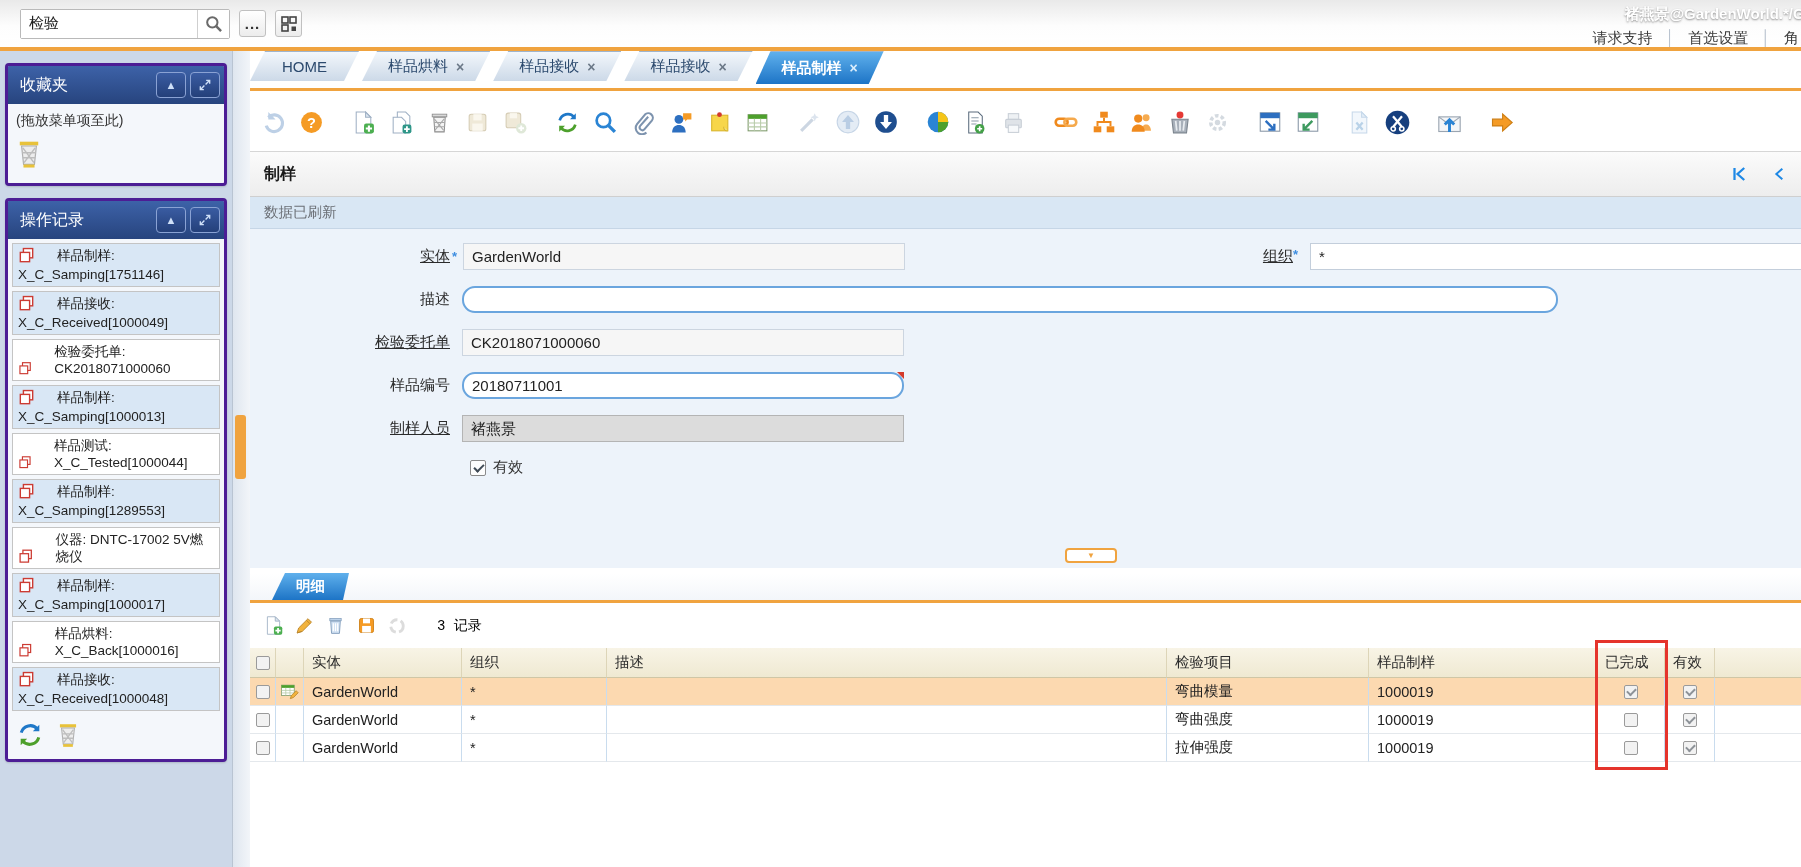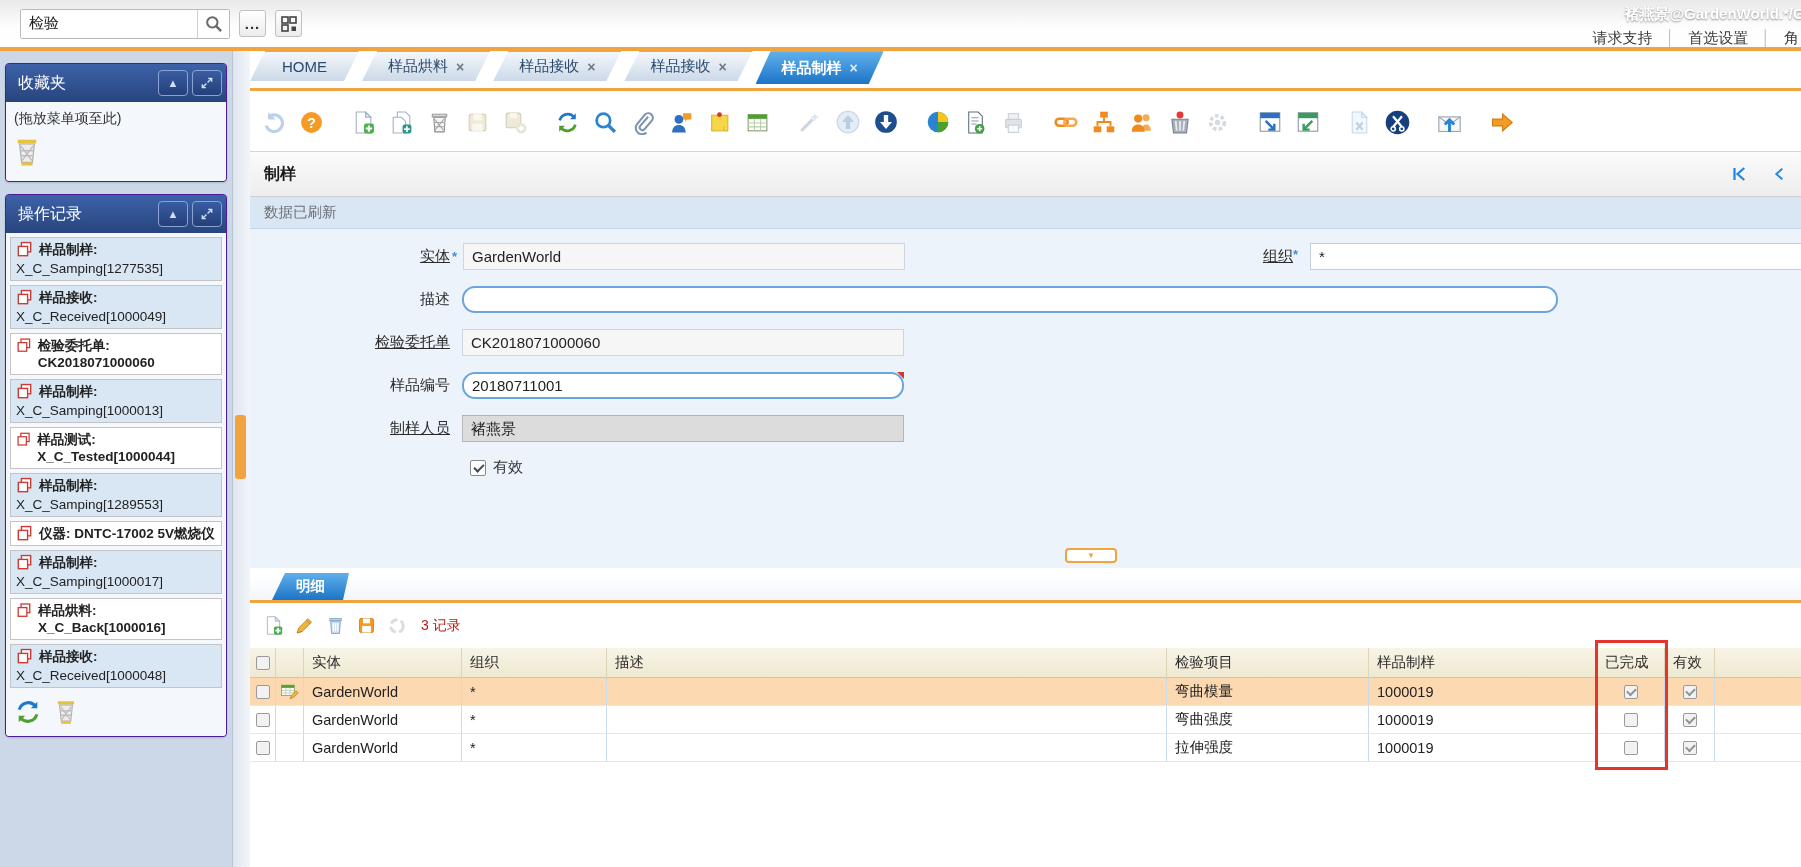--- a/index.html
+++ b/index.html
@@ -25,34 +25,34 @@
   .user-info{ position:absolute; top:5px; right:-12px; white-space:nowrap; color:#fff; font-weight:bold;
     text-shadow:0 1px 2px rgba(130,130,130,.9); font-size:15px;}
   .hdr-links{ position:absolute; top:29px; right:2px; white-space:nowrap; font-size:15px; color:#3c3c3c;}
   .hdr-links .sep{ color:#b9c3cf; margin:0 9px; }
   .hdr-links span[data-interactable="true"]{ cursor:pointer; }
   
   .sidebar{ position:absolute; left:0; top:51px; width:232px; height:816px; background:#ccd8e8; padding:0 5px; }
   .v-splitter{ position:absolute; left:232px; top:51px; width:18px; height:816px;
     background:linear-gradient(90deg,#dfe6ef,#f2f5f9); border-left:1px solid #b9c4d2; }
   .v-grip{ position:absolute; left:2px; top:364px; width:11px; height:64px; background:#f0a33f; border-radius:3px; cursor:col-resize;}
-  .panel{ background:#d946ef; border:1px solid #4c1d95; border-radius:4px; overflow:hidden; box-shadow:0 1px 2px rgba(0,0,0,.15);}
+  .panel{ background:#d946ef; border:3px solid #4c1d95; border-radius:4px; overflow:hidden; box-shadow:0 1px 2px rgba(0,0,0,.15);}
   .panel-hd{ height:38px; background:linear-gradient(#3d62a8,#27447e); color:#fff; display:flex; align-items:center;
     padding:0 4px 0 12px; font-size:16px; }
   .panel-hd .ttl{ flex:1; }
   .phd-btn{ width:30px; height:26px; margin-left:4px; background:linear-gradient(#3a5ca2,#24407a);
     border:1px solid #8aa2d4; border-radius:4px; color:#cfe0f8; display:flex; align-items:center; justify-content:center;
     font-size:11px; cursor:pointer;}
   .fav-body{ background:#f4f7fb; padding:6px 6px 10px 6px; }
   .fav-hint{ font-size:14px; color:#333; padding:2px 0 8px 2px; }
   .hist-body{ background:#f4f7fb; padding:4px 4px 8px 4px; }
   .hist-item{ border:1px solid #c4c4c4; background:#fff; margin-bottom:4px; padding:3px 5px; font-size:13.5px;
     line-height:17px; color:#222; cursor:pointer; }
   .hist-item.alt{ background:#d9e7f5; }
-  .hist-l1{ display:flex; align-items:flex-start; gap:6px;font-weight:bold; }
+  .hist-l1{ display:flex; align-items:flex-end; gap:22px; }
   .hist-l2{ margin-top:2px; }
   .side-foot{ display:flex; gap:10px; padding:6px 2px 2px 4px; }
   
   .main{ position:absolute; left:250px; top:51px; width:1551px; height:816px; background:#fff; }
   
   .tabbar{ position:absolute; left:0; top:0; width:100%; height:40px; border-bottom:3px solid #f0a33f;
     display:flex; align-items:flex-start; }
   .tab{ height:30px; margin-right:3px; padding:0 26px; display:flex; align-items:center; gap:8px;
     background:linear-gradient(#f3f7fb,#ccd9e8); color:#2c4a6e; font-size:15px;
     clip-path:polygon(15px 0, 100% 0, calc(100% - 15px) 100%, 0 100%); cursor:pointer; border-top:1px solid #9fb4cc;}
@@ -96,21 +96,21 @@
   .h-handle{ position:absolute; left:815px; top:497px; width:52px; height:15px; background:#fff;
     border:2px solid #f0a33f; border-radius:4px; color:#f0a33f; font-size:8px; display:flex; align-items:center;
     justify-content:center; cursor:row-resize; z-index:5;}
   
   .detail{ position:absolute; left:0; top:523px; width:100%; height:293px; background:#fff; }
   .dtabs{ height:29px; border-bottom:3px solid #f0a33f; display:flex; align-items:flex-end; padding-left:22px; background:linear-gradient(#ffffff,#f3f6fa);}
   .dtab{ height:27px; padding:0 24px; display:flex; align-items:center; font-size:14.5px; font-weight:bold; color:#fff;
     background:linear-gradient(#5fb0ec,#1d74c6); clip-path:polygon(13px 0,100% 0,calc(100% - 6px) 100%,0 100%); cursor:pointer;}
   .dtoolbar{ height:45px; display:flex; align-items:center; gap:9px; padding-left:12px; }
   .dtbi{ width:22px; height:22px; display:flex; align-items:center; justify-content:center; cursor:pointer;}
-  .drecords{ font-size:14px; color:#b91c1c; margin-left:4px; }
+  .drecords{ font-size:14px; color:#000000; margin-left:20px;font-family:Liberation Mono, monospace; }
   .dtable{ position:relative; }
   .dgrid{ display:grid; grid-template-columns:26px 28px 158px 145px 560px 202px 228px 68px 50px 1fr; }
   .hcell{ height:30px; background:linear-gradient(#f8f4e6,#efe9d2); border-bottom:1px solid #cfc6a6;
     border-right:1px solid #ddd5b8; display:flex; align-items:center; padding:0 8px; font-size:14.5px; color:#2b2b2b; }
   .rcell{ height:28px; border-right:1px solid #c9dcee; border-bottom:1px solid #e4e8ec;
     display:flex; align-items:center; padding:0 8px; font-size:14.5px; color:#222; background:#fff;}
   .row-sel .rcell{ background:#fcd9b0; }
   .cc{ justify-content:center; padding:0; }
   .gchk{ width:14px; height:14px; border:1px solid #9a9a9a; background:#f2f2f2; border-radius:2px; position:relative;}
   .gchk.on::after{ content:""; position:absolute; left:2px; top:2px; width:7px; height:4px;
@@ -194,21 +194,21 @@
     <div class="hist-body">
 
       <div class="hist-item alt" data-interactable="true">
         <div class="hist-l1">
             <svg width="17" height="17" viewBox="0 0 22 22" data-interactable="false">
               <rect x="7" y="2" width="12" height="12" fill="#fff" stroke="#cc3b33" stroke-width="1.8"></rect>
               <rect x="3" y="7" width="12" height="12" fill="#fff" stroke="#cc3b33" stroke-width="1.8"></rect>
             </svg>
             <span data-interactable="false">样品制样:</span>
           </div>
-        <div class="hist-l2" data-interactable="false">X_C_Samping[1277535]</div>
+        <div class="hist-l2" data-interactable="false">X_C_Samping[1751146]</div>
       </div>
       <div class="hist-item alt" data-interactable="true">
         <div class="hist-l1">
             <svg width="17" height="17" viewBox="0 0 22 22" data-interactable="false">
               <rect x="7" y="2" width="12" height="12" fill="#fff" stroke="#cc3b33" stroke-width="1.8"></rect>
               <rect x="3" y="7" width="12" height="12" fill="#fff" stroke="#cc3b33" stroke-width="1.8"></rect>
             </svg>
             <span data-interactable="false">样品接收:</span>
           </div>
         <div class="hist-l2" data-interactable="false">X_C_Received[1000049]</div>

